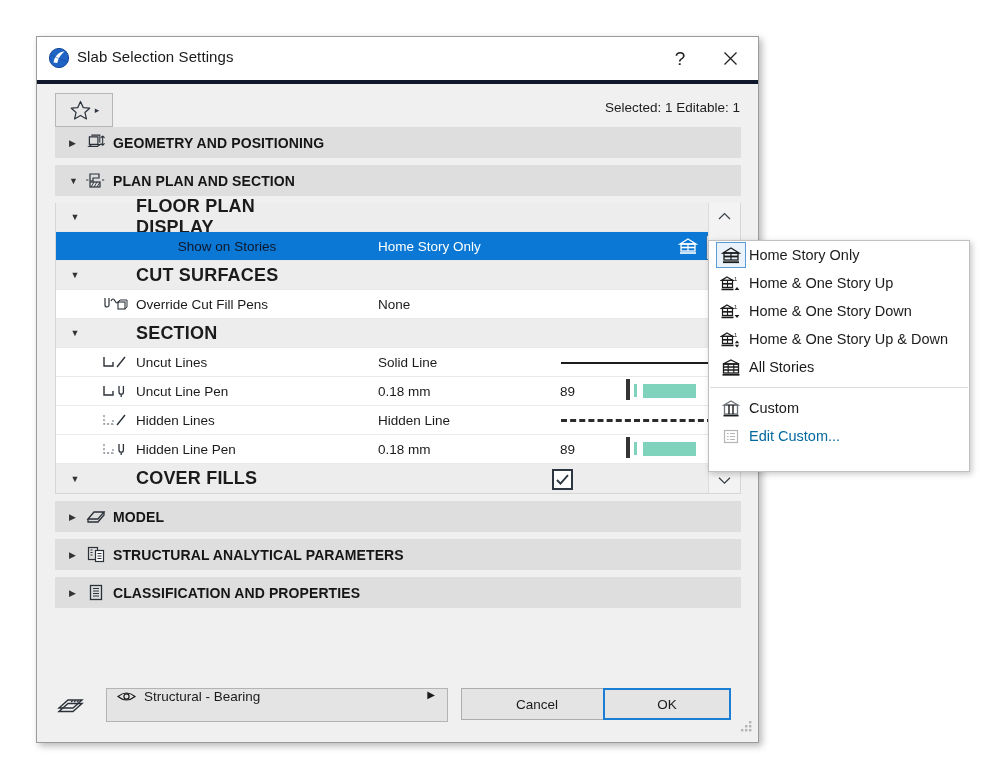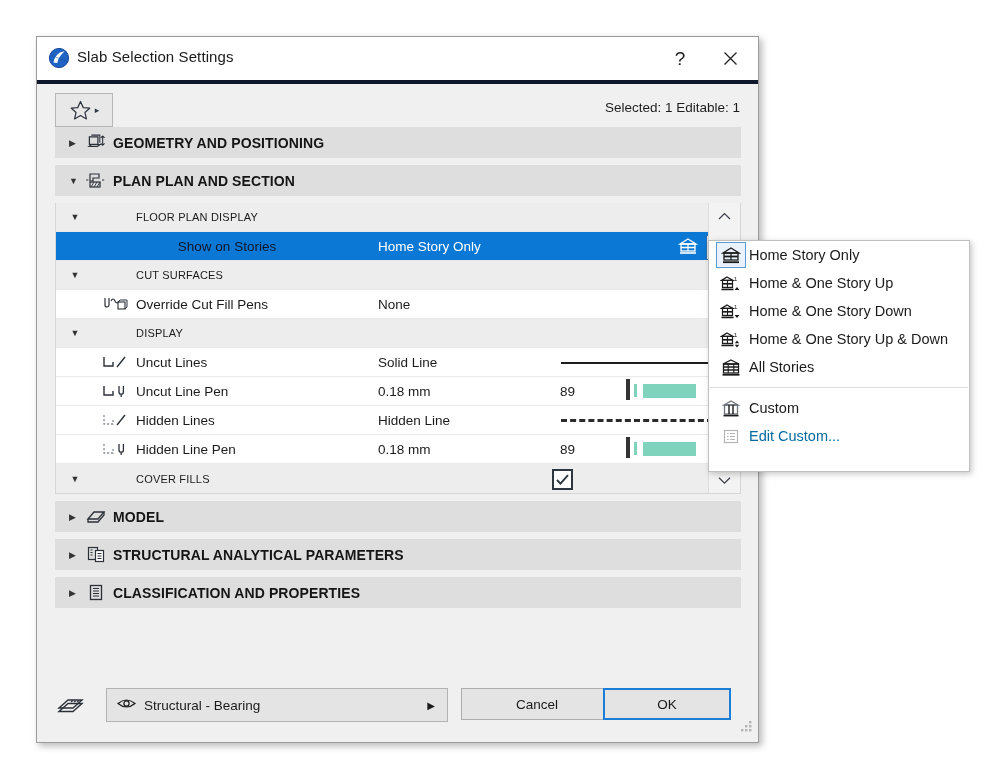--- a/index.html
+++ b/index.html
@@ -94,21 +94,21 @@
     box-sizing: border-box;
   }
   .row.sub {  background: #ededed; }
   .row.selected { background: #0a78d4; }
   .row .tri-col { width: 38px; display: flex; align-items: center; justify-content: center; }
   .row .icon-col { width: 42px; display: flex; align-items: center; justify-content: center; }
   .row .label {
     font-size: 13.5px; color: #1b1b1b;
     width: 182px;
   }
-  .row .label.bold { font-weight: normal; font-size: 11px; letter-spacing: .2px; }
+  .row .label.bold { font-weight: bold; font-size: 18px; letter-spacing: .2px; }
   .row.selected .label { color: #0f172a; text-align: center; }
   .row .value {
     font-size: 13.5px; color: #1b1b1b;
     position: absolute; left: 322px;
   }
   .row.selected .value { color: #ffffff; }
   .row .value2 {
     font-size: 13.5px; color: #1b1b1b;
     position: absolute; left: 504px;
   }
@@ -165,21 +165,21 @@
     display: flex; align-items: center; justify-content: center;
   }
 
   
   .bottombar { position: absolute; left: 0; bottom: 0; width: 100%; height: 68px; }
   .layer-icon { position: absolute; left: 18px; top: 18px; }
   .layer-combo {
     position: absolute; left: 69px; top: 14px;
     width: 340px; height: 32px;
     background: #e4e4e4; border: 1px solid #b3b3b3;
-    display: flex; align-items: center;
+    display: flex; align-items: flex-start;
   }
   .layer-combo .eye { margin-left: 10px; }
   .layer-combo .ltxt { margin-left: 8px; font-size: 13.5px; color: #1b1b1b; }
   .layer-combo .caret { position: absolute; right: 12px; }
   .btn {
     position: absolute; top: 14px; height: 32px;
     background: #e4e4e4; border: 1px solid #aeaeae;
     font-size: 13.5px; color: #1b1b1b;
     display: flex; align-items: center; justify-content: center;
     box-sizing: border-box;
@@ -319,21 +319,21 @@
               <path d="M16 7 l2 -2 h7 v7 l-2 2" fill="none" stroke="#2b3138" stroke-width="1"></path>
             </svg>
           </span>
           <span class="label">Override Cut Fill Pens</span>
           <span class="value">None</span>
         </div>
 
         <div class="row sub">
           <span class="tri-col" style="font-size:9px;color:#333;">▼</span>
           <span class="icon-col"></span>
-          <span class="label bold">DISPLAY</span>
+          <span class="label bold">SECTION</span>
         </div>
 
         <div class="row">
           <span class="tri-col"></span>
           <span class="icon-col">
             <svg width="28" height="19" viewBox="0 0 28 19">
               <path d="M3 4 v9 h9 v-4" fill="none" stroke="#2b3138" stroke-width="1.4"></path>
               <path d="M16 14 L24 4" stroke="#2b3138" stroke-width="1.4"></path>
             </svg>
           </span>

